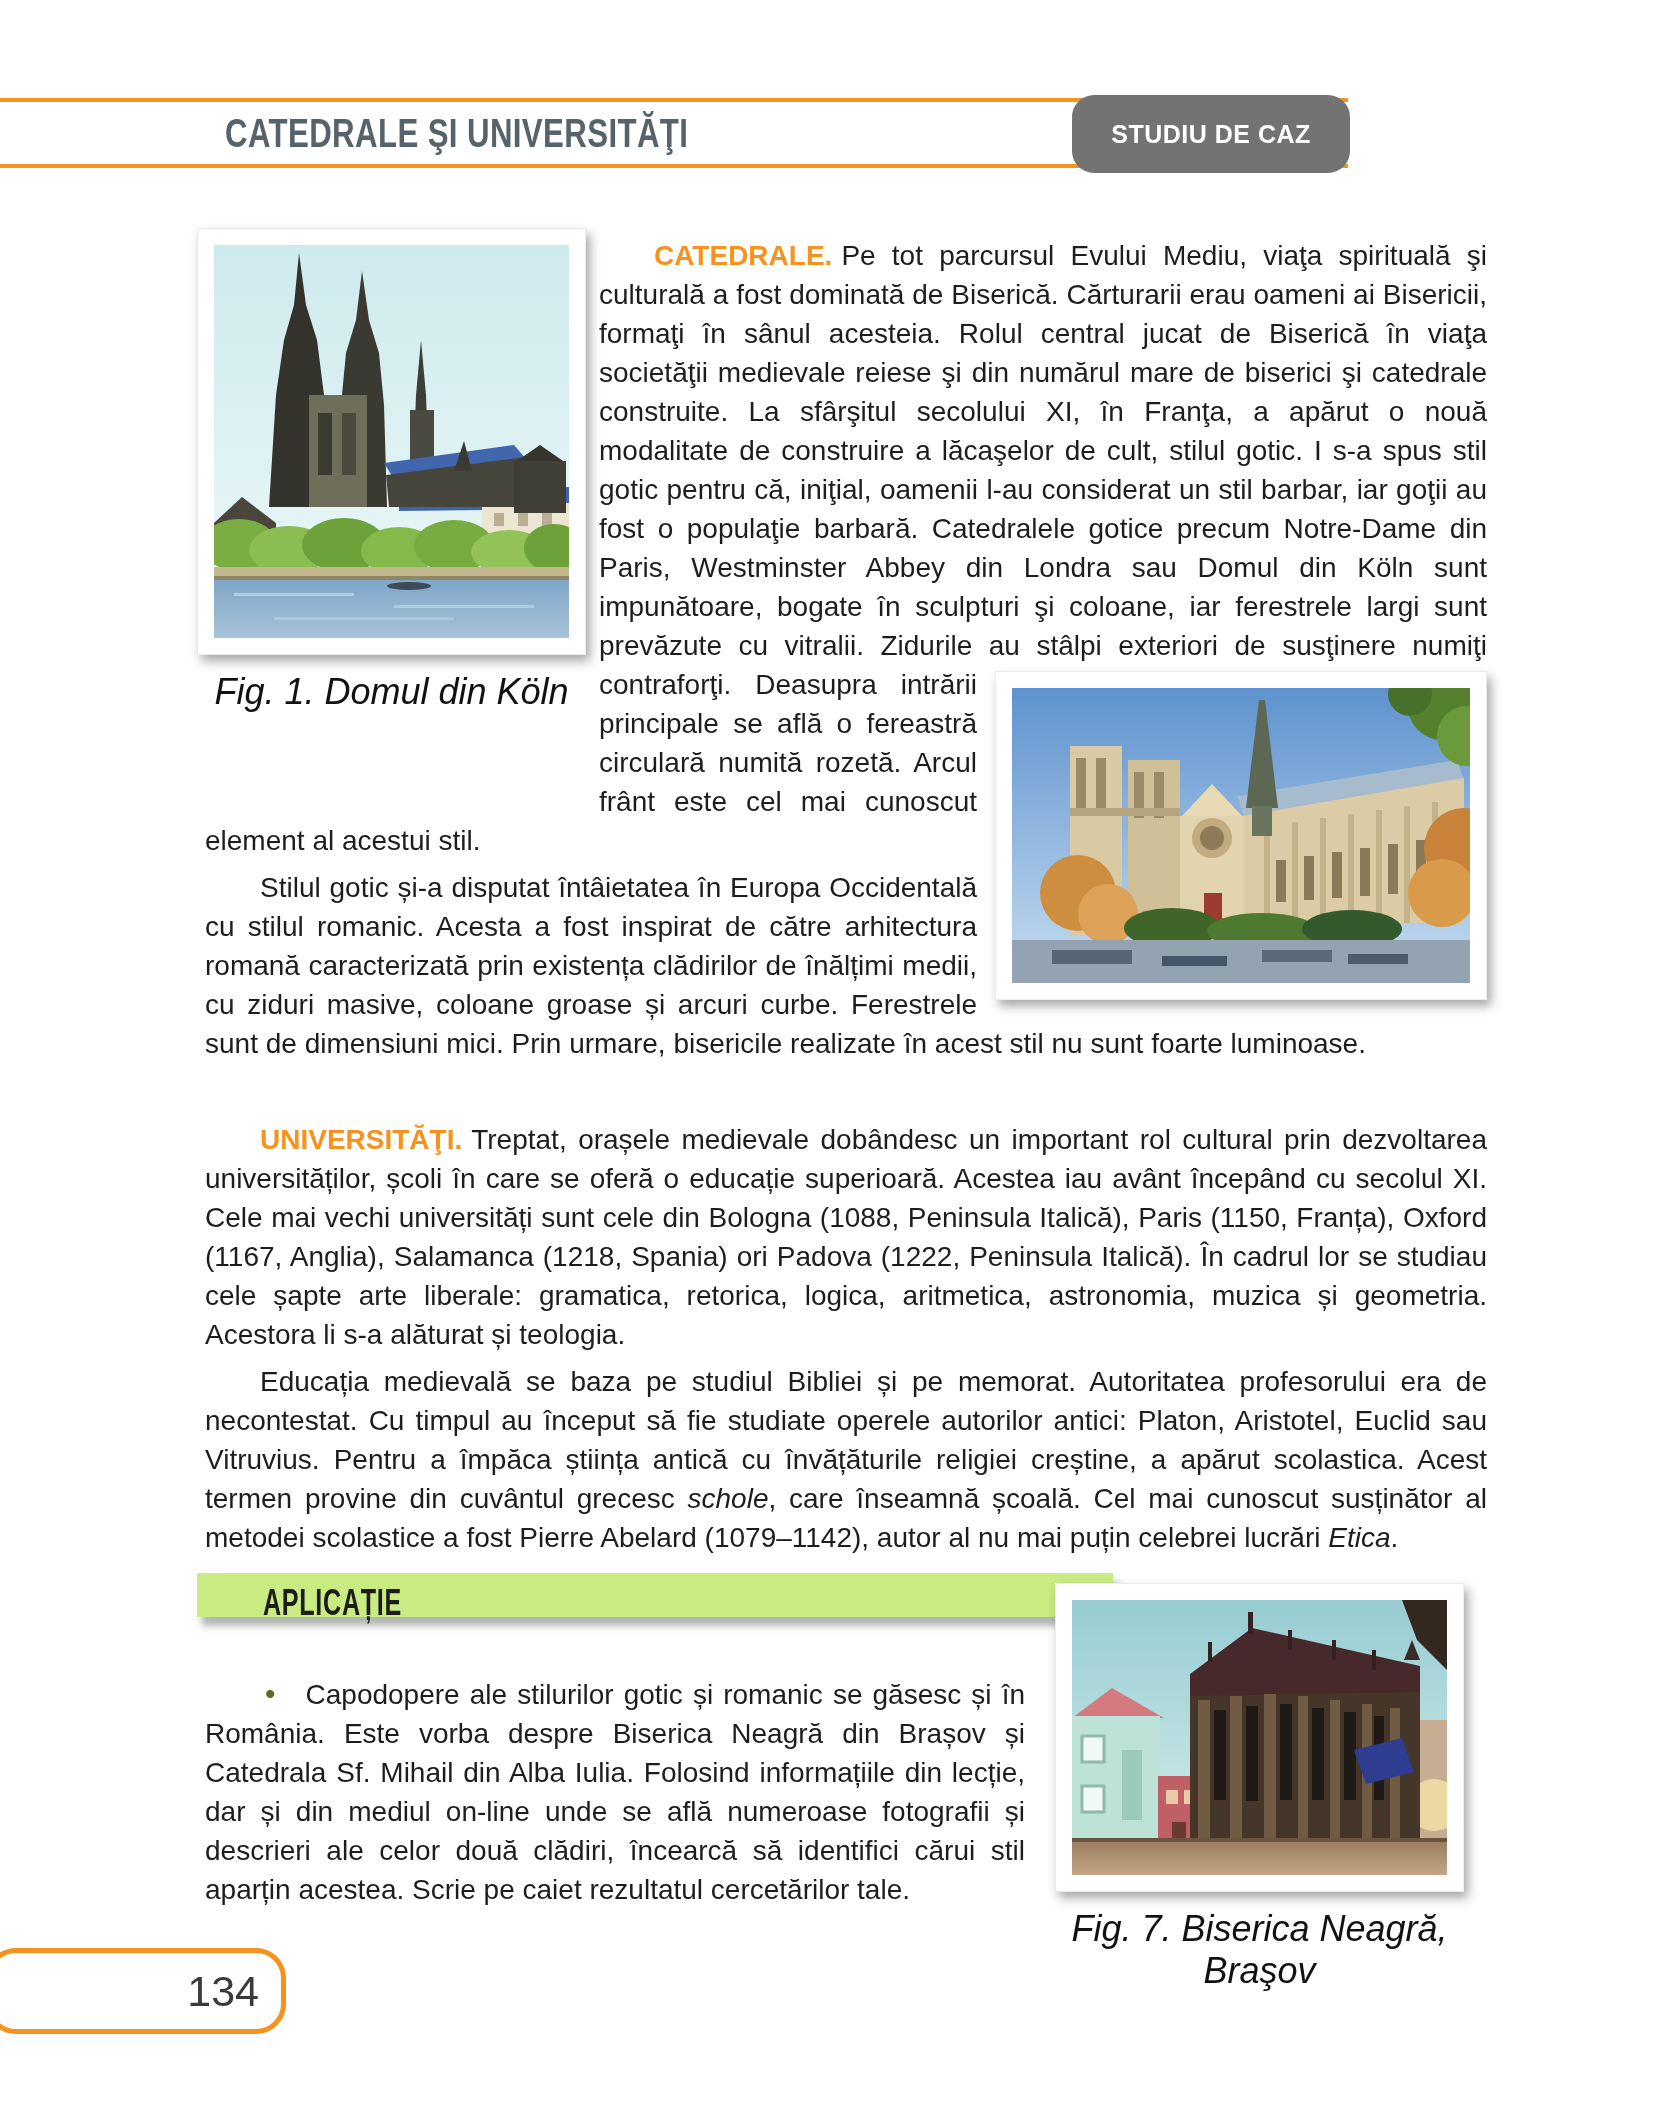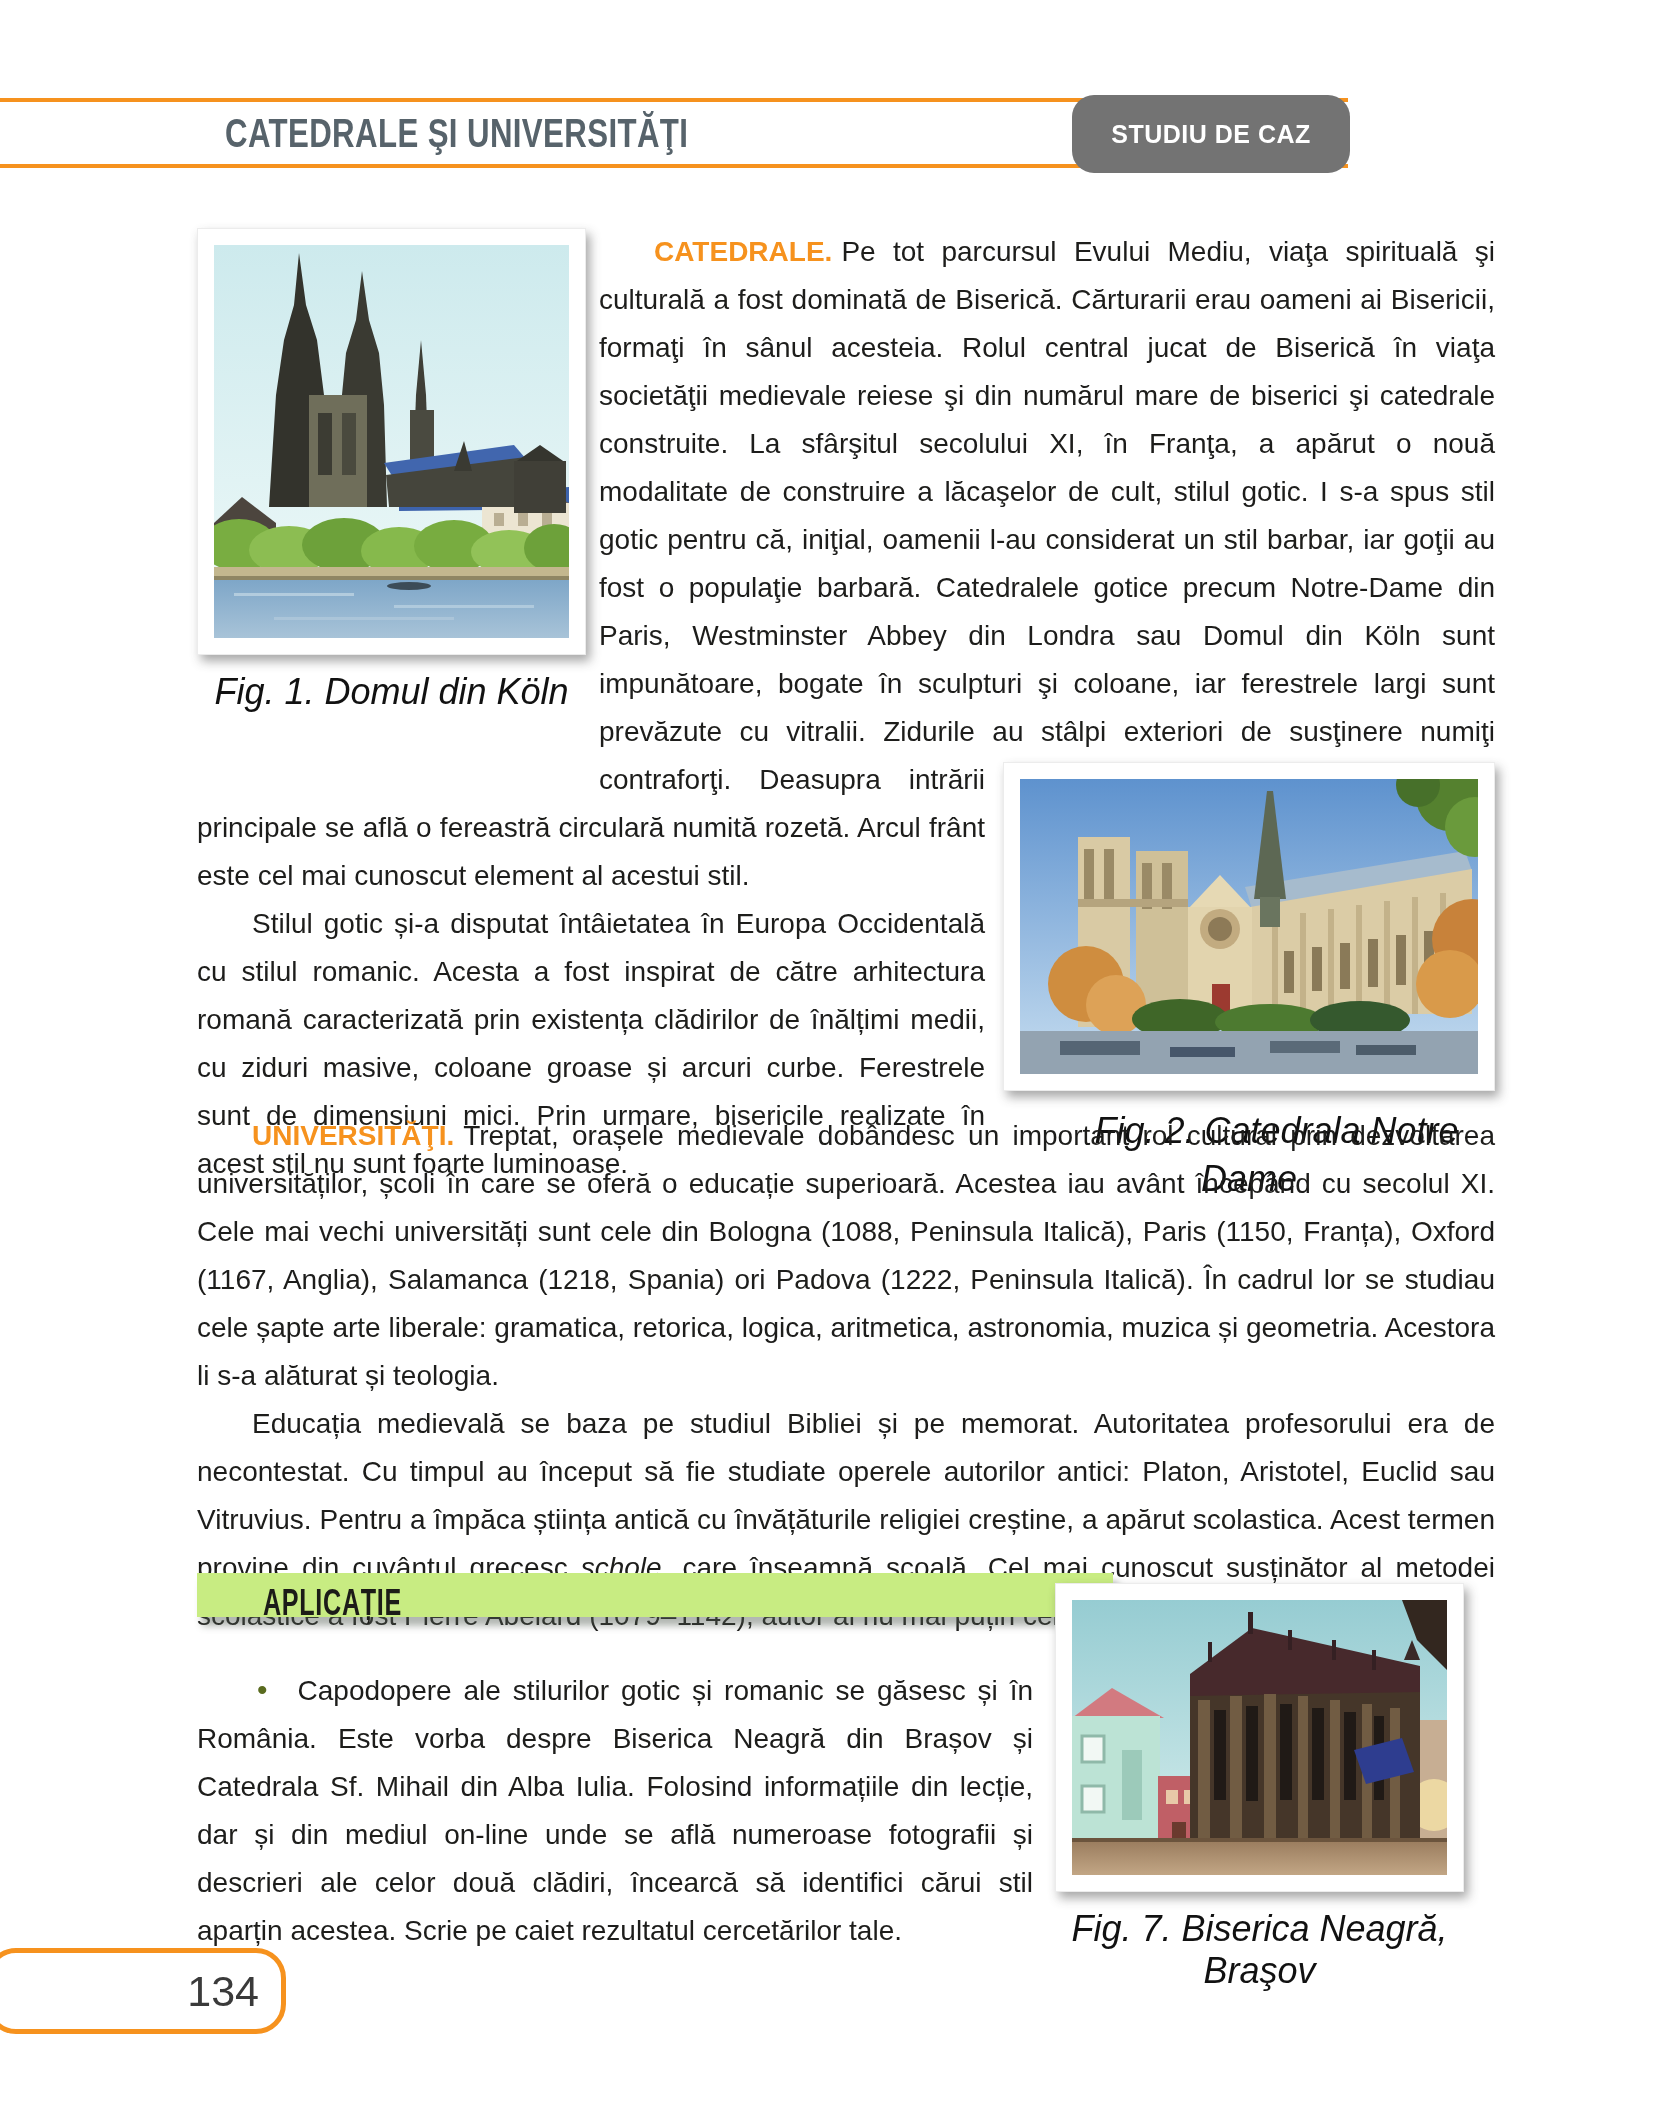--- a/index.html
+++ b/index.html
@@ -20,21 +20,21 @@
   .header-badge{
     position:absolute;left:1072px;top:95px;width:278px;height:78px;background:#737373;
     border-radius:22px;text-align:center;line-height:78px;color:#ffffff;font-weight:bold;
     font-size:25px;letter-spacing:0.5px;z-index:3;
   }
   
   .flow{position:absolute;left:197px;width:1298px;}
   .flow-catedrale{top:228px;}
   .flow-universitati{top:1112px;}
   p.body{
-    margin:0;font-size:28px;line-height:48px;text-align:justify;color:#1d1d1b;
+    margin:8px;font-size:28px;line-height:39px;text-align:justify;color:#1d1d1b;
   }
   p.indent{text-indent:55px;}
   .lead{color:#F6921E;font-weight:bold;margin-right:9px;}
   .it{font-style:italic;}
   
   .photo-frame{
     background:#ffffff;padding:16px;box-shadow:4px 6px 10px rgba(60,60,60,0.45);
     border:1px solid #ececec;box-sizing:content-box;
   }
   .photo-frame svg{display:block;}
@@ -186,21 +186,20 @@
           <ellipse cx="160" cy="240" rx="48" ry="20" fill="#3f6628"></ellipse>
           <ellipse cx="250" cy="243" rx="55" ry="18" fill="#4d7a30"></ellipse>
           <ellipse cx="340" cy="241" rx="50" ry="19" fill="#35592e"></ellipse>
           <rect x="0" y="252" width="458" height="43" fill="#93a3b1"></rect>
           <rect x="40" y="262" width="80" height="14" fill="#556574"></rect>
           <rect x="150" y="268" width="65" height="10" fill="#46566a"></rect>
           <rect x="250" y="262" width="70" height="12" fill="#5a6a78"></rect>
           <rect x="336" y="266" width="60" height="10" fill="#4c5c6a"></rect>
         </svg>
           </span>
-          <span class="figcap">Fig. 2. Catedrala Notre Dame</span>
         </span><span>contraforţi. Deasupra intrării principale se află o fereastră circulară numită rozetă. Arcul frânt este cel mai cunoscut element al acestui stil.</span>
     </p>
     <p class="body indent">Stilul gotic și-a disputat întâietatea în Europa Occidentală cu stilul romanic. Acesta a fost inspirat de către arhitectura romană caracterizată prin existența clădirilor de înălțimi medii, cu ziduri masive, coloane groase și arcuri curbe. Ferestrele sunt de dimensiuni mici. Prin urmare, bisericile realizate în acest stil nu sunt foarte luminoase.</p>
   </div>
 
   <div class="flow flow-universitati">
     <p class="body indent">
       <span class="lead">UNIVERSITĂŢI.</span><span>Treptat, orașele medievale dobândesc un important rol cultural prin dezvoltarea universităților, școli în care se oferă o educație superioară. Acestea iau avânt începând cu secolul XI. Cele mai vechi universități sunt cele din Bologna (1088, Peninsula Italică), Paris (1150, Franța), Oxford (1167, Anglia), Salamanca (1218, Spania) ori Padova (1222, Peninsula Italică). În cadrul lor se studiau cele șapte arte liberale: gramatica, retorica, logica, aritmetica, astronomia, muzica și geometria. Acestora li s-a alăturat și teologia.</span>
     </p>
     <p class="body indent">

